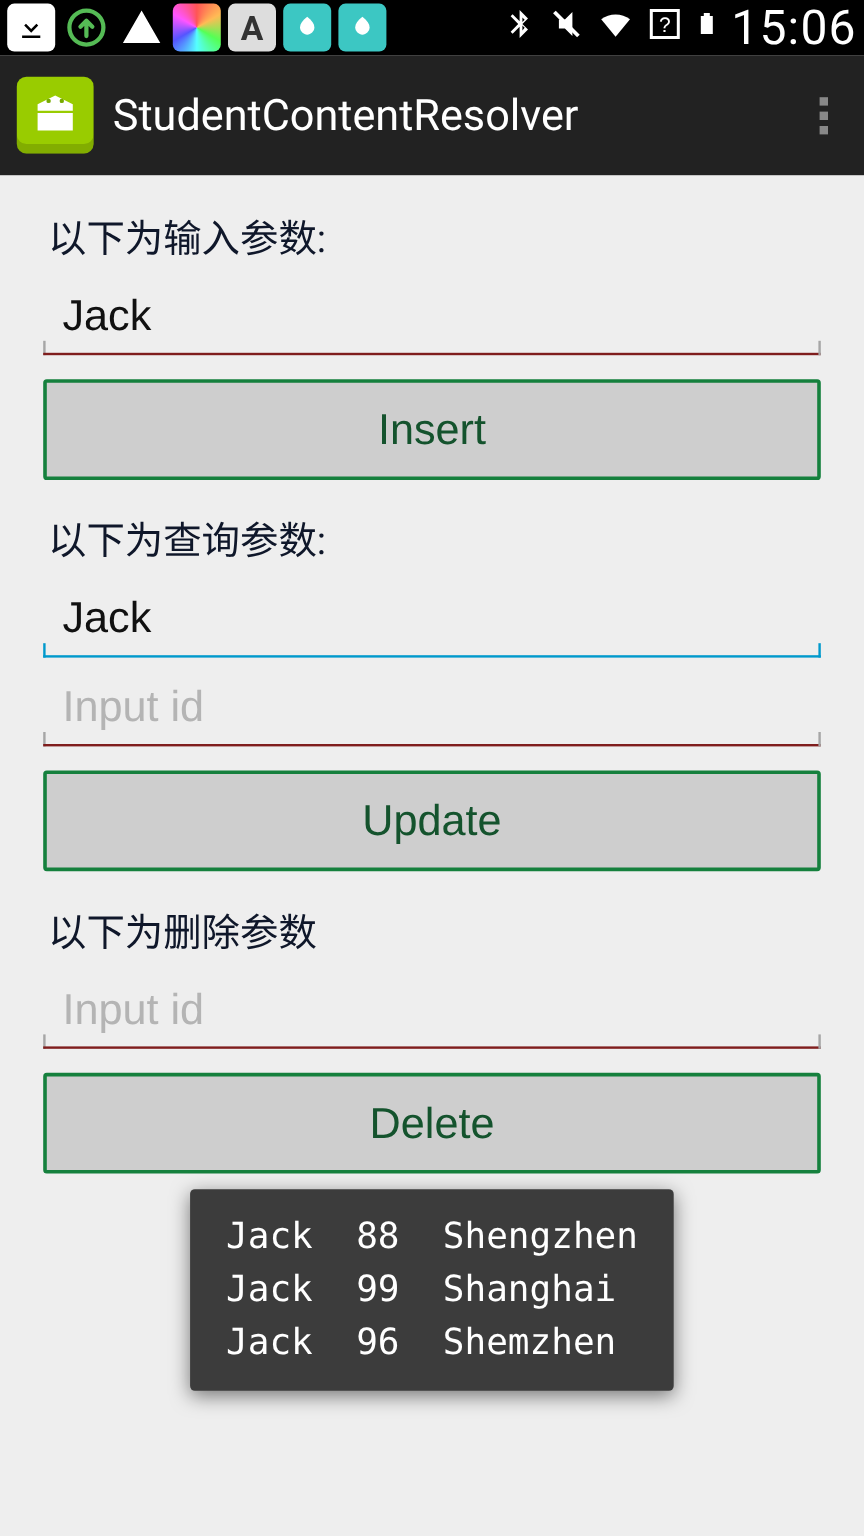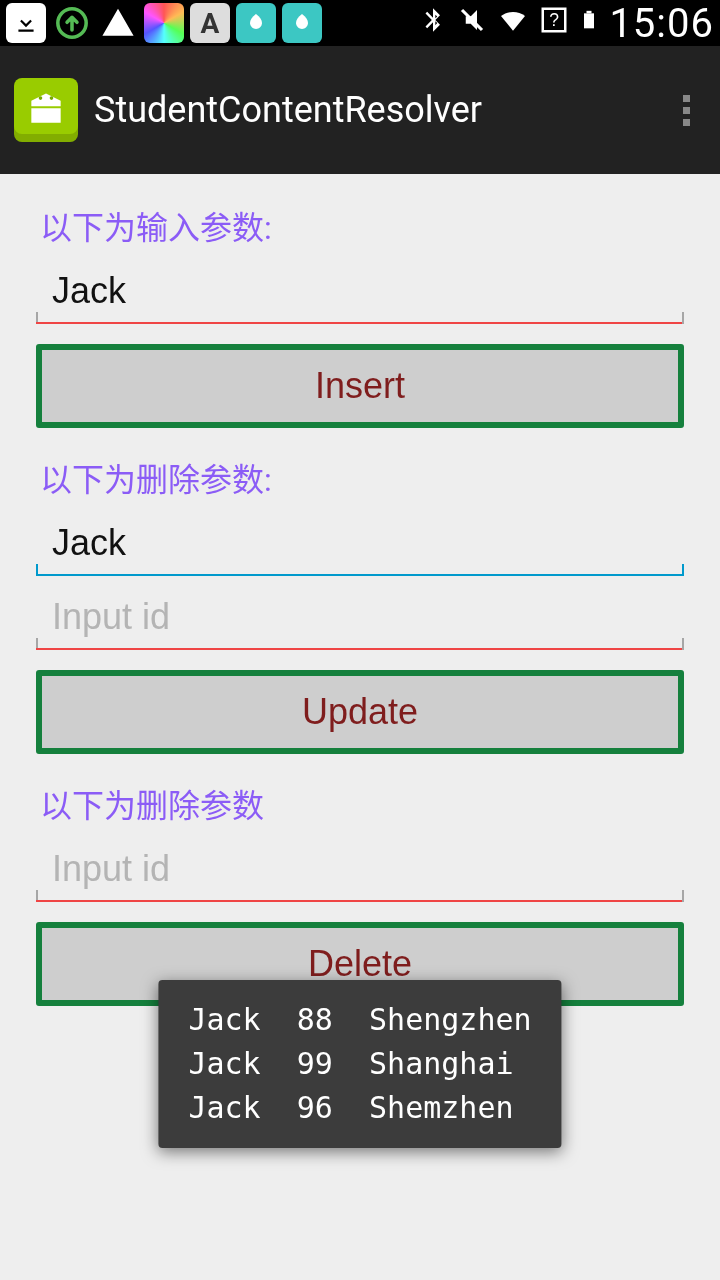--- a/index.html
+++ b/index.html
@@ -25,21 +25,21 @@
   .sb-ico { width: 40px; height: 40px; display:flex; align-items:center; justify-content:center; border-radius:6px; }
   .sb-ico.white { background:#fff; color:#000; }
   .sb-ico.green-circ { background:transparent; }
   .sb-ico.rainbow { background: conic-gradient(#f55,#fb5,#5f5,#5ff,#55f,#f5f,#f55); }
   .sb-ico.letA { background:#ddd; color:#333; font-weight:bold; }
   .sb-ico.huawei { background:#3cc7c3; color:#fff; }
   .sb-time { font-size: 40px; font-weight: 400; letter-spacing:1px; }
 
   
   .actionbar {
-    height: 128px;
+    height: 100px;
     background: #222;
     color: #fff;
     display: flex;
     align-items: center;
     padding: 0 20px 0 14px;
   }
   .app-icon {
     width: 64px; height: 64px;
     background: #99cc00;
     border-radius: 8px;
@@ -47,61 +47,61 @@
     margin-right: 16px;
     box-shadow: inset 0 -8px 0 rgba(0,0,0,.15);
   }
   .app-icon svg { width: 44px; height: 44px; }
   .app-title { font-size: 36px; font-weight: 400; }
   .overflow { margin-left:auto; display:flex; flex-direction:column; gap:5px; padding:10px; cursor:pointer;}
   .overflow span { width:7px; height:7px; background:#888; display:block; }
 
   
   .content { padding: 18px 36px 0 36px; }
-  .section-label { font-size: 32px; color:#8b5cf6; margin: 20px 4px 8px 4px; }
+  .section-label { font-size: 32px; color:#0f172a; margin: 20px 4px 8px 4px; }
   .section-label.first { margin-top: 10px; }
 
   .holo-input {
     width: 100%;
     font-size: 36px;
     color: #111;
     background: transparent;
     border: none;
-    border-bottom: 2px solid #ef4444;
+    border-bottom: 2px solid #7f1d1d;
     padding: 14px 10px 10px 16px;
     outline: none;
     position: relative;
   }
   .holo-wrap { position: relative; margin-bottom: 6px; }
   .holo-wrap::before, .holo-wrap::after {
     content:""; position:absolute; bottom:0; width:2px; height:12px; background:#a6a6a6;
   }
   .holo-wrap::before { left:0; }
   .holo-wrap::after  { right:0; }
   .holo-wrap.focused .holo-input { border-bottom-color:#0099cc; }
   .holo-wrap.focused::before, .holo-wrap.focused::after { background:#0099cc; }
   .holo-input::placeholder { color:#b4b4b4; }
 
   .holo-btn {
     width:100%;
     height: 84px;
     background:#cecece;
-    border:6px solid #15803d;
+    border:3px solid #15803d;
     border-radius:3px;
     font-size: 36px;
-    color:#7f1d1d;
+    color:#14532d;
     margin: 14px 0 6px 0;
     cursor:pointer;
   }
 
   
   .toast {
     position:absolute;
     left:50%;
-    bottom:132px;
+    bottom:121px;
     transform:translateX(-50%);
     background:#3c3c3c;
     color:#fff;
     font-size:30px;
     line-height:44px;
     padding:18px 30px;
     border-radius:4px;
     white-space:pre;
     box-shadow:0 4px 16px rgba(0,0,0,.5);
     font-family: monospace, sans-serif;
@@ -189,21 +189,21 @@
       <span></span>
   </div>
 </div>
 
 <div class="content">
 
   <div class="section-label first">以下为输入参数:</div>
   <div class="holo-wrap"><input class="holo-input" value="Jack" style=""></div>
   <button class="holo-btn">Insert</button>
 
-  <div class="section-label">以下为删除参数:</div>
+  <div class="section-label">以下为查询参数:</div>
   <div class="holo-wrap focused"><input class="holo-input" value="Jack" style=""></div>
 
   <div class="holo-wrap"><input class="holo-input" placeholder="Input id" style=""></div>
   <button class="holo-btn">Update</button>
 
   <div class="section-label">以下为删除参数</div>
   <div class="holo-wrap"><input class="holo-input" placeholder="Input id" style=""></div>
   <button class="holo-btn">Delete</button>
 
 </div>

